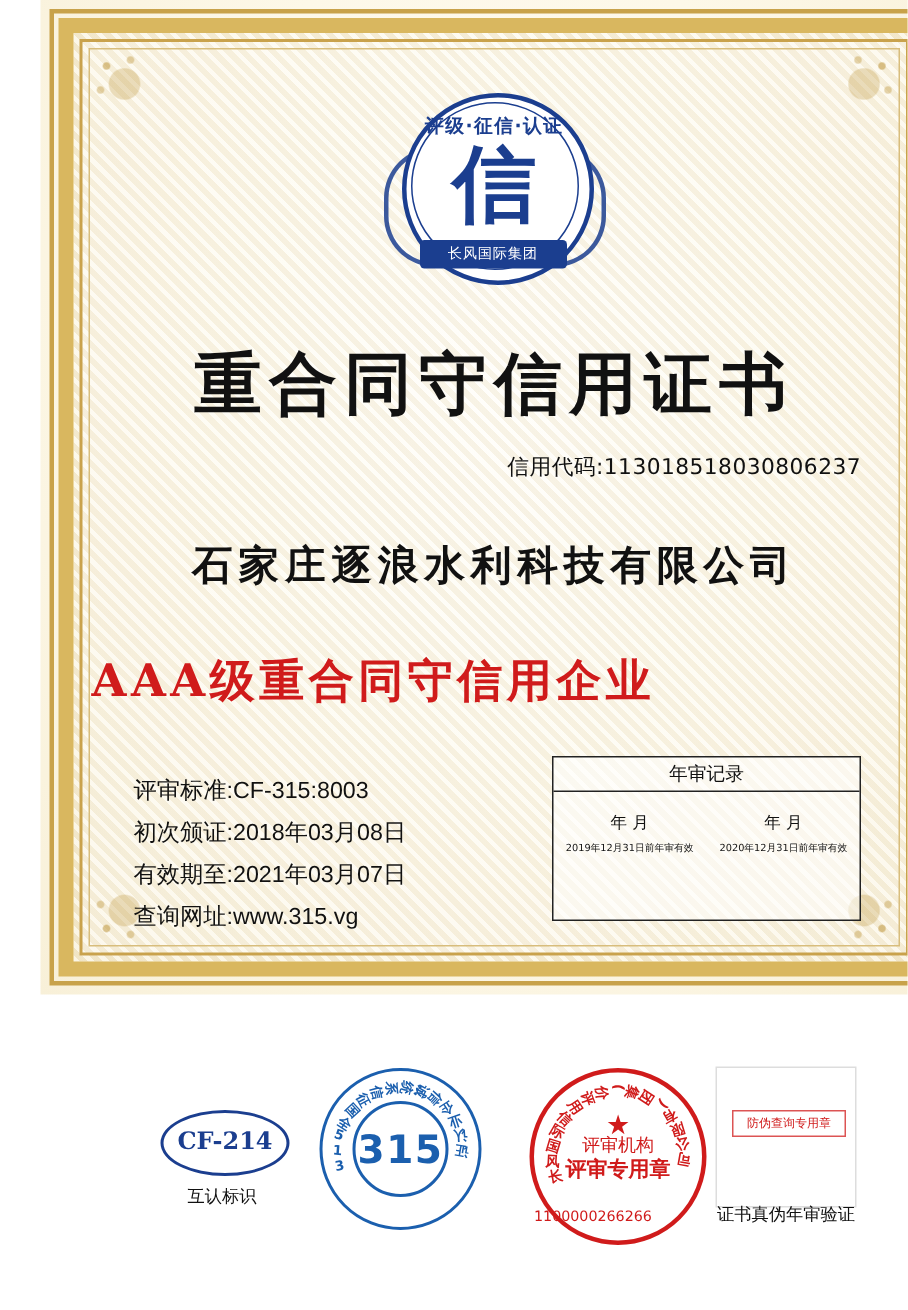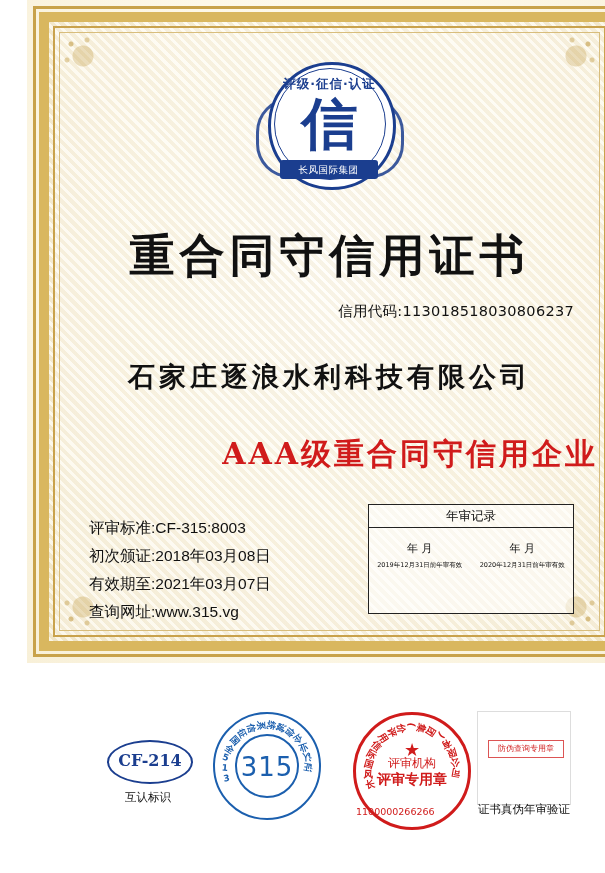--- a/index.html
+++ b/index.html
@@ -109,21 +109,21 @@
     position:absolute;right:24px;top:268px;
     font-size:14.5px;color:#111;letter-spacing:.3px;
     font-family:"DejaVu Sans", sans-serif;
   }
   .company{
     position:absolute;left:0;right:0;top:325px;text-align:center;
     font-size:27px;font-weight:bold;color:#111;letter-spacing:4px;
     font-family:"DejaVu Sans", sans-serif;
   }
   .award{
-    position:absolute;left:0;right:0;top:400px;text-align:right;
+    position:absolute;left:0;right:0;top:400px;text-align:left;
     font-size:30px;font-weight:bold;color:#d01b1b;letter-spacing:3px;
     font-family:"DejaVu Serif", serif;
   }
 
   
   .details{
     position:absolute;left:28px;top:480px;
     font-size:15.5px;line-height:28px;color:#111;
     font-family:Liberation Sans, sans-serif;
   }
@@ -170,21 +170,21 @@
     position:absolute;left:152px;top:678px;width:104px;height:104px;
     border-radius:50%;border:2px solid #1b5fae;
     background:rgba(255,255,255,.35);
   }
   .seal-blue .inner{
     position:absolute;left:20px;top:20px;width:60px;height:60px;
     border-radius:50%;border:2px solid #1b5fae;
   }
   .seal-blue .num{
     position:absolute;left:0;right:0;top:38px;text-align:center;
-    font-size:26px;font-weight:normal;color:#1b5fae;
+    font-size:26px;font-weight:bold;color:#1b5fae;
     font-family:"DejaVu Sans", sans-serif;letter-spacing:1px;
   }
   .seal-blue .arc{
     position:absolute;left:0;top:0;width:104px;height:104px;
   }
   .seal-blue .arc span{
     position:absolute;left:50%;top:50%;
     font-size:9px;color:#1b5fae;font-weight:bold;
     font-family:"DejaVu Sans", sans-serif;
     transform-origin:0 0;

